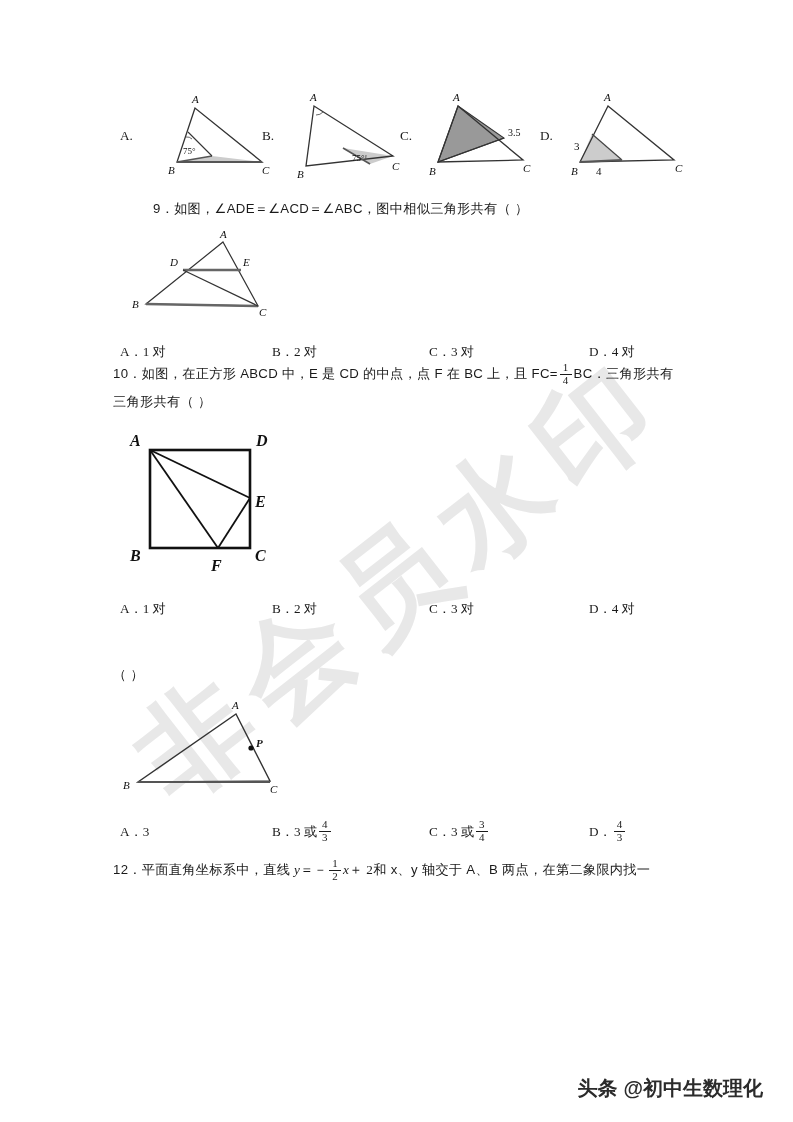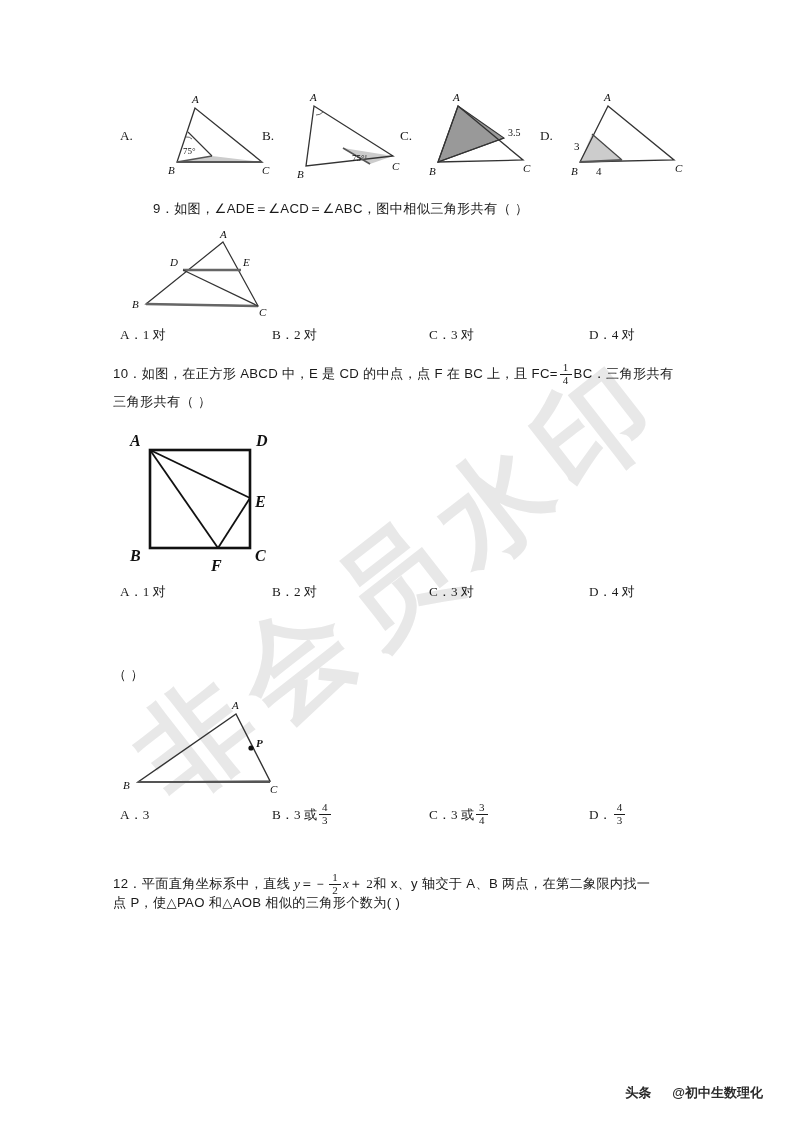--- a/index.html
+++ b/index.html
@@ -64,20 +64,21 @@
     position: absolute;
     display: flex;
     font-size: 13.2px;
     z-index: 10;
     align-items: center;
   }
   .opts > .opt {
     white-space: nowrap;
     display: flex;
     align-items: center;
+    margin-top: 17px;
   }
   .opt-a { width: 152px; }
   .opt-b { width: 157px; }
   .opt-c { width: 160px; }
 
   
   .frac {
     display: inline-flex;
     flex-direction: column;
     align-items: center;
@@ -104,23 +105,23 @@
     z-index: 10;
   }
 
   
   .footer {
     position: absolute;
     right: 30px;
     bottom: 20px;
     display: flex;
     align-items: center;
-    gap: 21px;
+    gap: 6px;
     font-family: "Liberation Sans", "DejaVu Sans", sans-serif;
-    font-size: 13px;
+    font-size: 20px;
     font-weight: 700;
     color: #2b2b2b;
     z-index: 12;
   }
 </style>
 </head>
 <body>
 
 <div class="page">
 
@@ -269,28 +270,25 @@
     </div>
     <div class="opt">
       <span>D．</span>
         <span class="frac">
           <span class="num">4</span>
           <span class="den">3</span>
         </span>
     </div>
   </div>
 
-  <div class="qline" style="left:113px; top:859px;margin-top:14px;">
+  <div class="qline" style="left:113px; top:859px;">
     <span class="cn">12．</span><span class="cn">平面直角坐标系中，直线 </span><span class="mathit">y</span><span>＝</span><span>－</span><span class="frac">
         <span class="num">1</span>
         <span class="den">2</span>
       </span><span class="mathit">x</span><span>＋ 2</span><span class="cn">和 x、y 轴交于 A、B 两点，在第二象限内找一</span>
   </div>
-  <div class="qline" style="left:113px; top:893px;">
-    <span class="cn">点 P，使△PAO 和△AOB 相似的三角形个数为(    )</span>
-  </div>
 
   <div class="footer">
     <span>头条</span>
     <span>@初中生数理化</span>
   </div>
 
 </div>
 
 </body></html>

